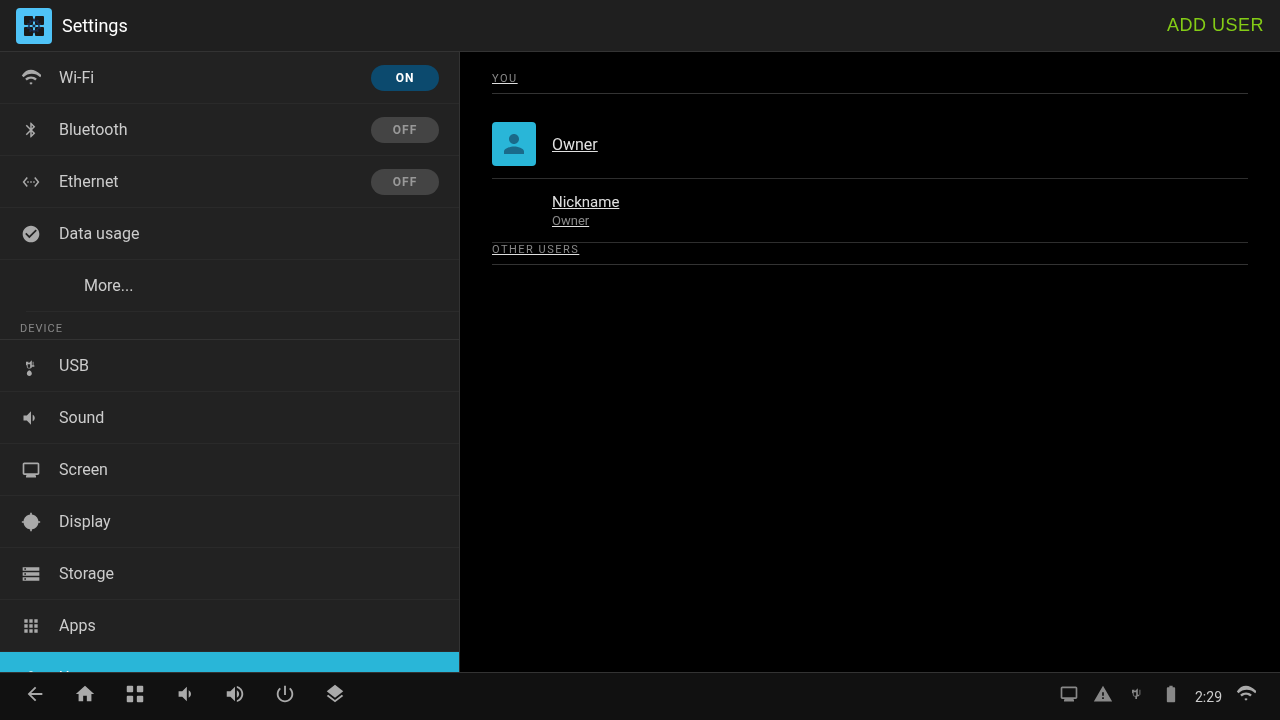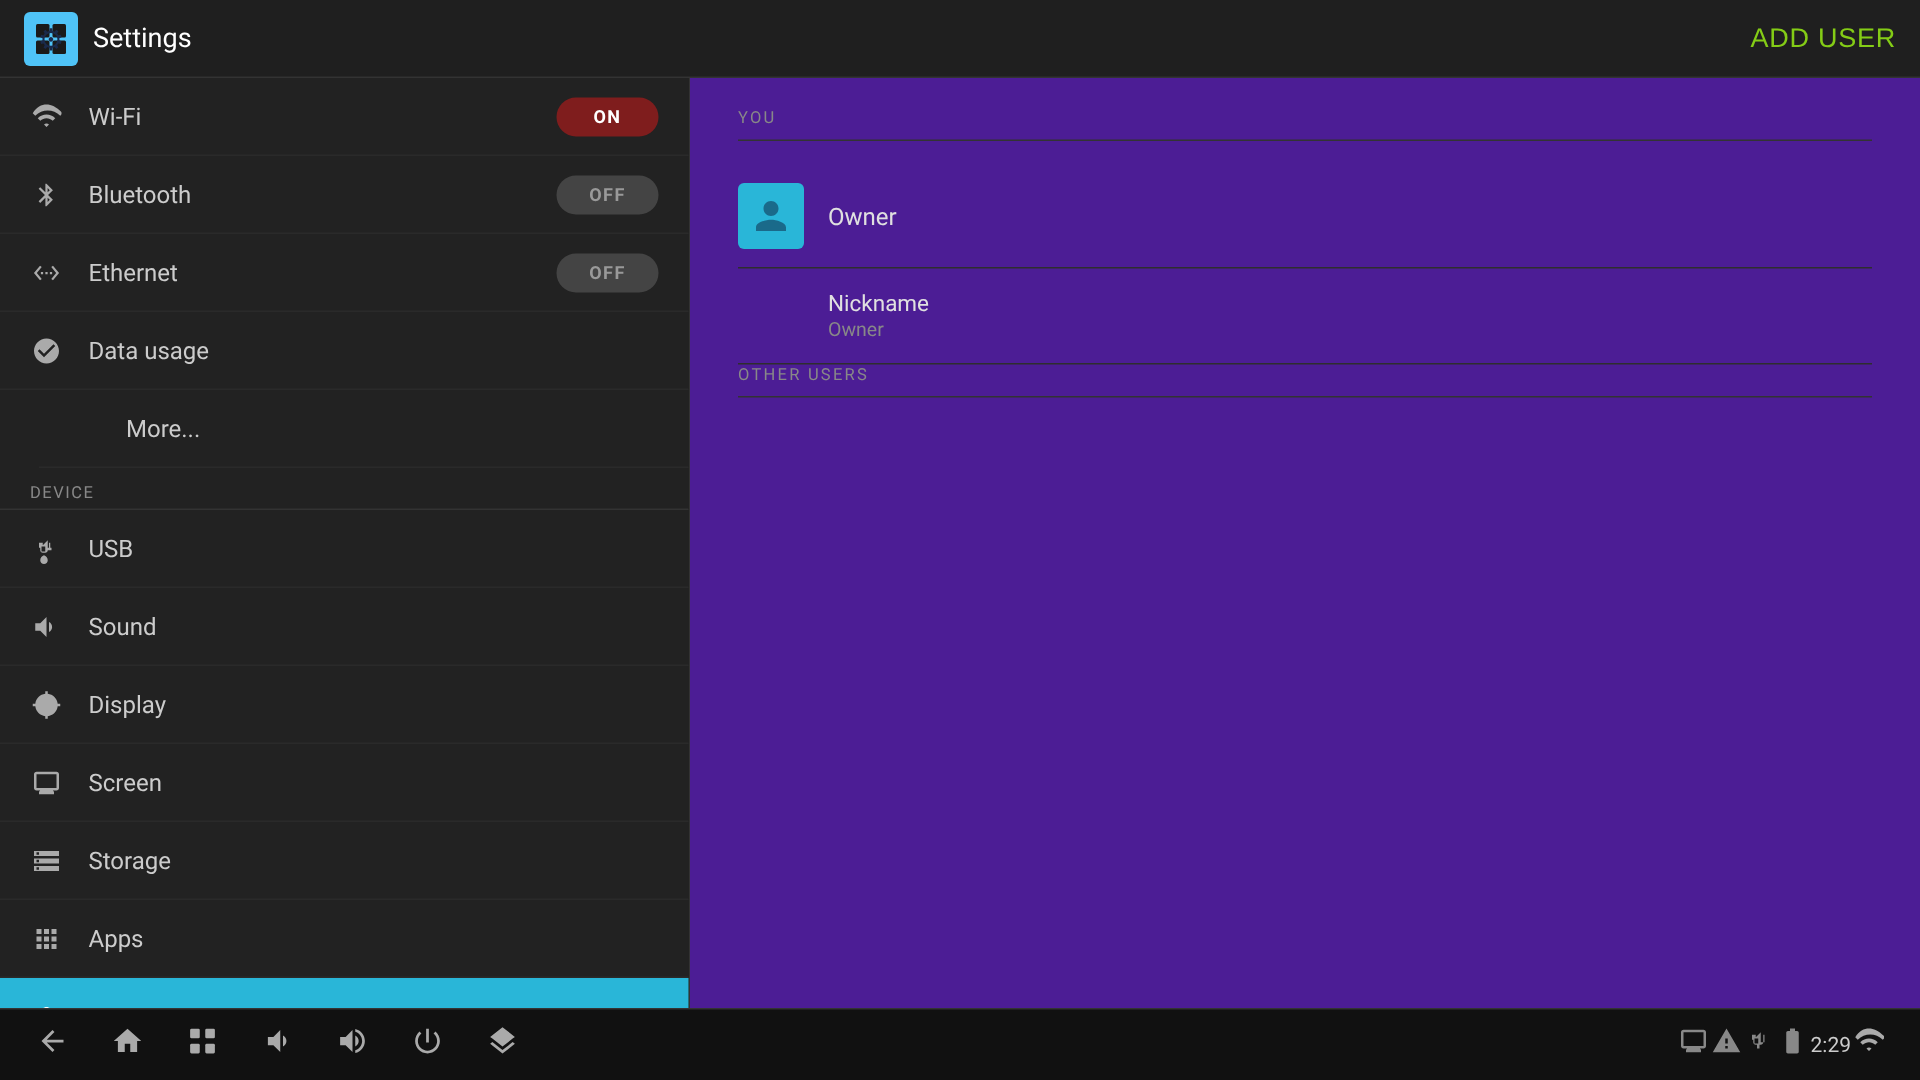--- a/index.html
+++ b/index.html
@@ -125,34 +125,35 @@
       border-radius: 13px;
       display: flex;
       align-items: center;
       justify-content: center;
       font-size: 12px;
       font-weight: bold;
       letter-spacing: 1px;
       cursor: pointer;
     }
     .toggle-on {
-      background: #7f1d1d;
+      background: #0c4a6e;
       color: #fff;
     }
     .toggle-off {
       background: #444;
       color: #999;
     }
 
     
     #content {
       flex: 1;
-      background: #4c1d95;
+      background: #000000;
       padding: 20px 32px;
       overflow-y: auto;
+      text-decoration: underline;
     }
     .content-section-label {
       font-size: 11px;
       color: #888;
       letter-spacing: 1.5px;
       text-transform: uppercase;
       margin-bottom: 8px;
     }
     .content-divider {
       height: 1px;
@@ -231,21 +232,21 @@
       left: 0;
     }
     .taskbar-left {
       display: flex;
       align-items: center;
       gap: 28px;
     }
     .taskbar-right {
       display: flex;
       align-items: center;
-      gap: 2px;
+      gap: 14px;
     }
     .taskbar-icon {
       font-size: 20px;
       color: #aaa;
       cursor: pointer;
     }
     .taskbar-time {
       font-size: 14px;
       color: #ccc;
     }
@@ -343,33 +344,33 @@
         <svg width="20" height="20" viewBox="0 0 24 24" fill="#aaa">
           <path d="M3 9v6h4l5 5V4L7 9H3zm13.5 3c0-1.77-1.02-3.29-2.5-4.03v8.05c1.48-.73 2.5-2.25 2.5-4.02z"></path>
         </svg>
       </span>
       <span class="item-label">Sound</span>
     </div>
 
     <div class="sidebar-item">
       <span class="item-icon">
         <svg width="20" height="20" viewBox="0 0 24 24" fill="#aaa">
+          <path d="M20 3H4c-1.1 0-2 .9-2 2v11c0 1.1.9 2 2 2h3l-1 1v2h12v-2l-1-1h3c1.1 0 2-.9 2-2V5c0-1.1-.9-2-2-2zm0 13H4V5h16v11z"></path>
+        </svg>
+      </span>
+      <span class="item-label">Screen</span>
+    </div>
+
+    <div class="sidebar-item">
+      <span class="item-icon">
+        <svg width="20" height="20" viewBox="0 0 24 24" fill="#aaa">
           <path d="M12 8c-2.21 0-4 1.79-4 4s1.79 4 4 4 4-1.79 4-4-1.79-4-4-4zm8.94 3c-.46-4.17-3.77-7.48-7.94-7.94V1h-2v2.06C6.83 3.52 3.52 6.83 3.06 11H1v2h2.06c.46 4.17 3.77 7.48 7.94 7.94V23h2v-2.06c4.17-.46 7.48-3.77 7.94-7.94H23v-2h-2.06z"></path>
         </svg>
       </span>
       <span class="item-label">Display</span>
-    </div>
-
-    <div class="sidebar-item">
-      <span class="item-icon">
-        <svg width="20" height="20" viewBox="0 0 24 24" fill="#aaa">
-          <path d="M20 3H4c-1.1 0-2 .9-2 2v11c0 1.1.9 2 2 2h3l-1 1v2h12v-2l-1-1h3c1.1 0 2-.9 2-2V5c0-1.1-.9-2-2-2zm0 13H4V5h16v11z"></path>
-        </svg>
-      </span>
-      <span class="item-label">Screen</span>
     </div>
 
     <div class="sidebar-item">
       <span class="item-icon">
         <svg width="20" height="20" viewBox="0 0 24 24" fill="#aaa">
           <path d="M2 20h20v-4H2v4zm2-3h2v2H4v-2zM2 4v4h20V4H2zm4 3H4V5h2v2zm-4 7h20v-4H2v4zm2-3h2v2H4v-2z"></path>
         </svg>
       </span>
       <span class="item-label">Storage</span>
     </div>

